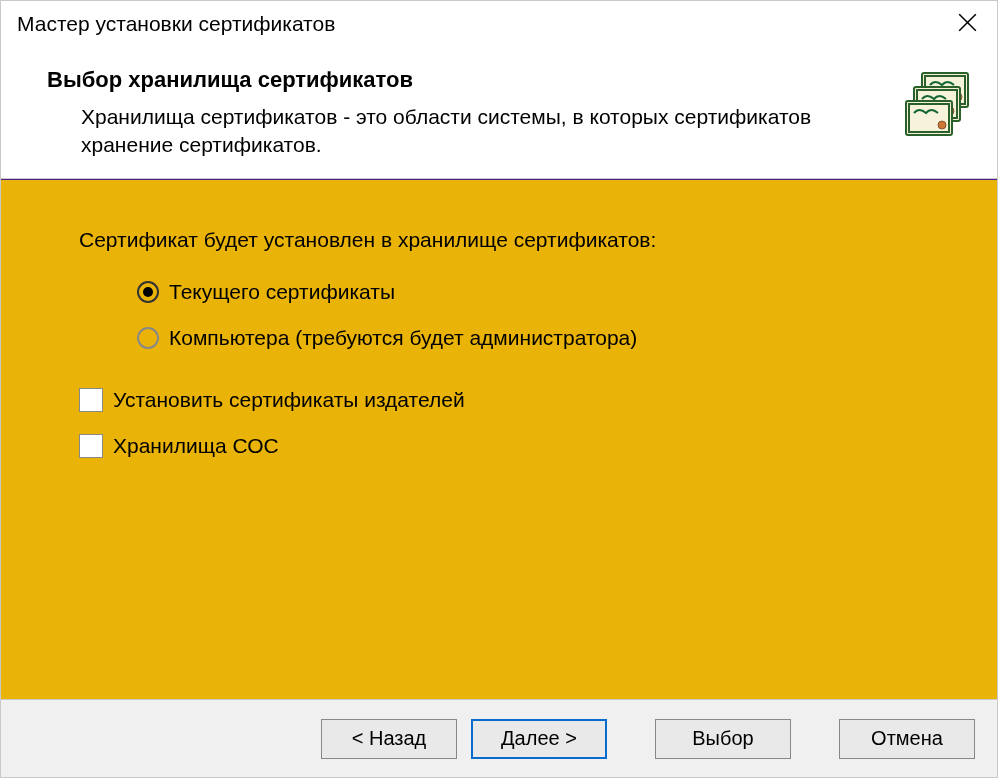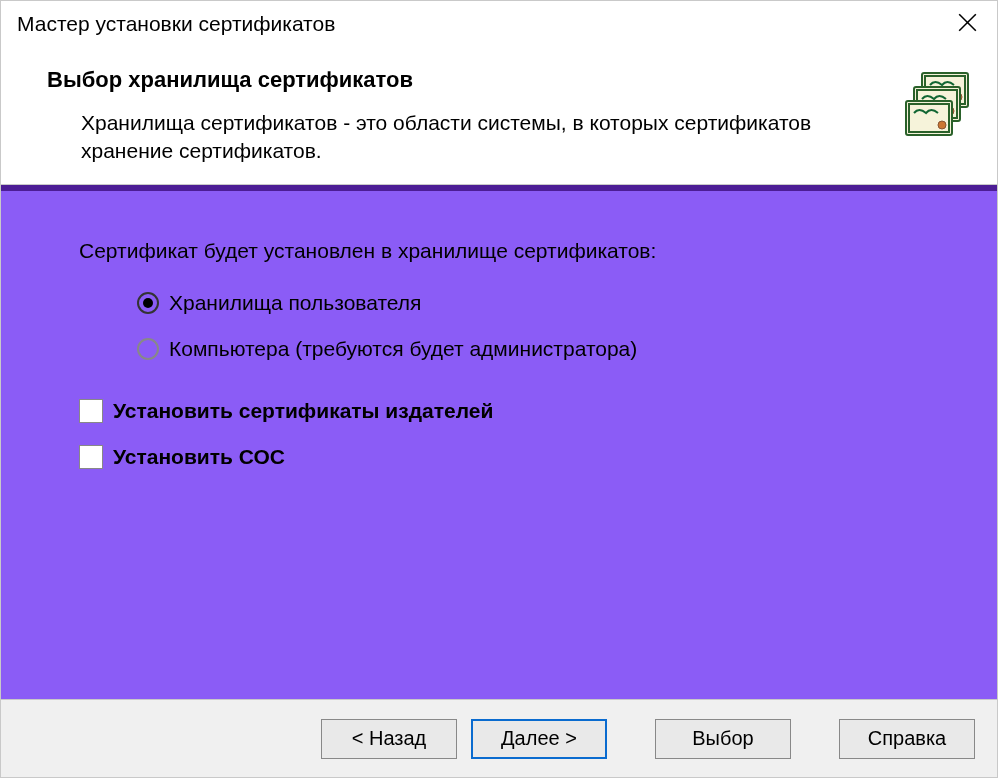--- a/index.html
+++ b/index.html
@@ -31,28 +31,28 @@
   }
   .titlebar-close svg { width: 19px; height: 19px; }
 
   .header {
     padding: 20px 18px 18px 46px;
     display: flex;
     border-bottom: 1px solid #c9c9c9;
     background: #fff;
   }
   .header-left { flex: 1; }
-  .header-title { font-size: 22px; font-weight: 700; margin-bottom: 16px; }
+  .header-title { font-size: 22px; font-weight: 700; margin-bottom: 10px; }
   .header-desc { font-size: 21px; padding-left: 34px; line-height: 1.35; max-width: 790px; }
   .header-icon { width: 78px; display:flex; align-items:flex-start; justify-content:center; padding-top:2px;}
 
   .body {
     flex: 1;
-    background: #8b5cf6;
-    border-top: 6px solid #4c1d95;
+    background: #eab308;
+    border-top: 1px solid #4c1d95;
     padding: 48px 50px 0 78px;
   }
   .prompt { font-size: 21px; margin-bottom: 28px; }
 
   .radio-group { padding-left: 58px; }
   .radio-row {
     display: flex; align-items: center;
     margin-bottom: 22px;
     font-size: 21px;
     cursor: default;
@@ -68,21 +68,20 @@
   .radio-dot {
     width: 10px; height: 10px; background:#000; border-radius:50%;
   }
 
   .check-group { margin-top: 38px; }
   .check-row {
     display: flex; align-items: center;
     margin-bottom: 22px;
     font-size: 21px;
     cursor: default;
-    font-weight: bold;
   }
   .checkbox {
     width: 24px; height: 24px;
     border: 1px solid #888;
     background: #fff;
     margin-right: 10px; flex:none;
   }
 
   .footer {
     height: 78px;
@@ -154,42 +153,42 @@
   </div>
 
   <div class="body">
     <div class="prompt">Сертификат будет установлен в хранилище сертификатов:</div>
 
     <div class="radio-group">
       <div class="radio-row">
         <span class="radio">
             <span class="radio-dot"></span>
           </span>
-        <span>Хранилища пользователя</span>
+        <span>Текущего сертификаты</span>
       </div>
       <div class="radio-row">
         <span class="radio unchecked"></span>
         <span>Компьютера (требуются будет администратора)</span>
       </div>
     </div>
 
     <div class="check-group">
       <div class="check-row">
         <span class="checkbox"></span>
         <span>Установить сертификаты издателей</span>
       </div>
       <div class="check-row">
         <span class="checkbox"></span>
-        <span>Установить СОС</span>
+        <span>Хранилища СОС</span>
       </div>
     </div>
   </div>
 
   <div class="footer">
     <div class="btn">&lt; Назад</div>
     <div class="btn default">Далее &gt;</div>
     <div class="gap"></div>
     <div class="btn">Выбор</div>
     <div class="gap"></div>
-    <div class="btn">Справка</div>
+    <div class="btn">Отмена</div>
   </div>
 
 </div>
 
 </body></html>

